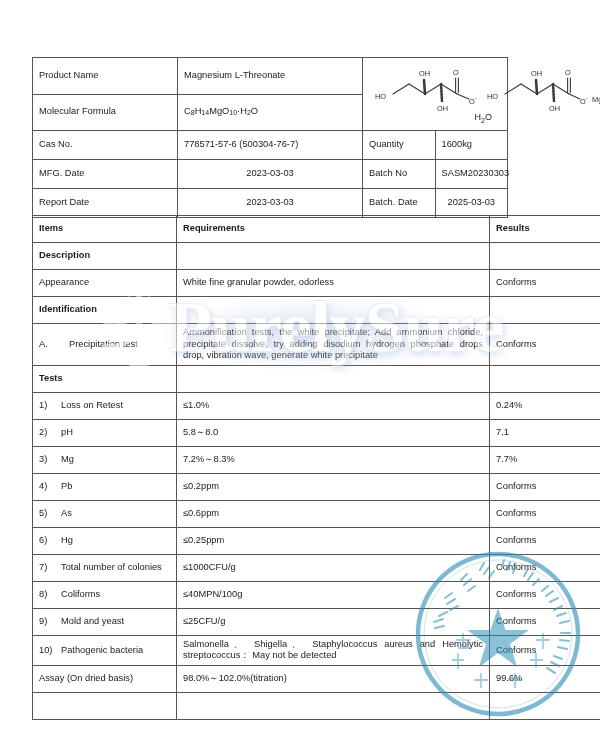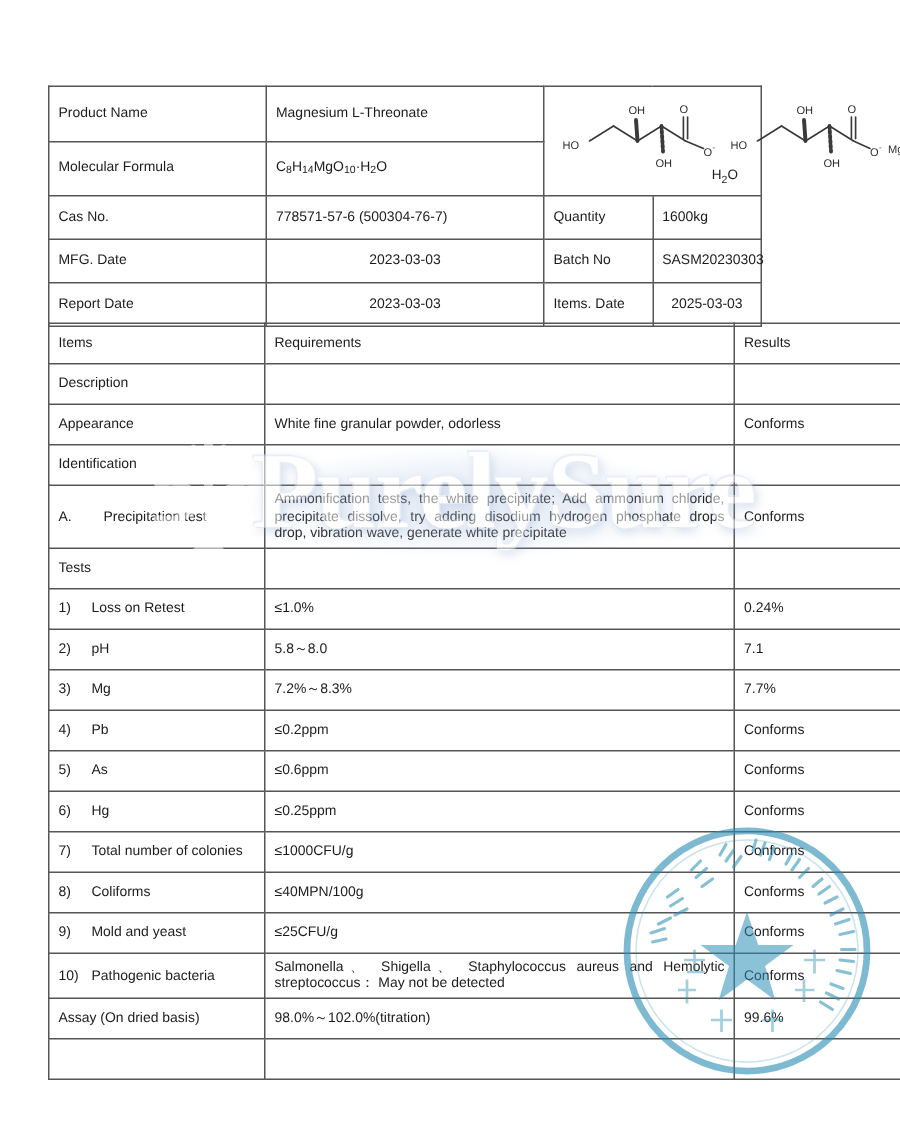--- a/index.html
+++ b/index.html
@@ -96,21 +96,21 @@
     left: 32px;
     width: 543px;
   }
   #spec-table td {
     height: 20px;
   }
   .col-items   { width: 131px; }
   .col-req     { width: 300px; }
   .col-res     { width: 112px; }
 
-  .bold { font-weight: normal; }
+  .bold { font-weight: bold; }
   .idx {
     display: inline-block;
     width: 22px;
   }
   .idx-a {
     display: inline-block;
     width: 30px;
   }
   .justified {
     text-align: justify;
@@ -288,21 +288,21 @@
     </tr>
     <tr>
       <td class="hdr-label">MFG. Date</td>
       <td class="hdr-value" style="text-align:center">2023-03-03</td>
       <td class="hdr-label2">Batch No</td>
       <td class="hdr-value2">SASM20230303</td>
     </tr>
     <tr>
       <td class="hdr-label">Report Date</td>
       <td class="hdr-value" style="text-align:center">2023-03-03</td>
-      <td class="hdr-label2">Items. Date</td>
+      <td class="hdr-label2">Batch. Date</td>
       <td class="hdr-value2" style="text-align:center">2025-03-03</td>
     </tr>
   </tbody>
     </table>
 
   <table class="coa" id="spec-table">
     <tbody>
         <tr>
       <td class="col-items bold">Items</td>
       <td class="col-req bold">Requirements</td>

